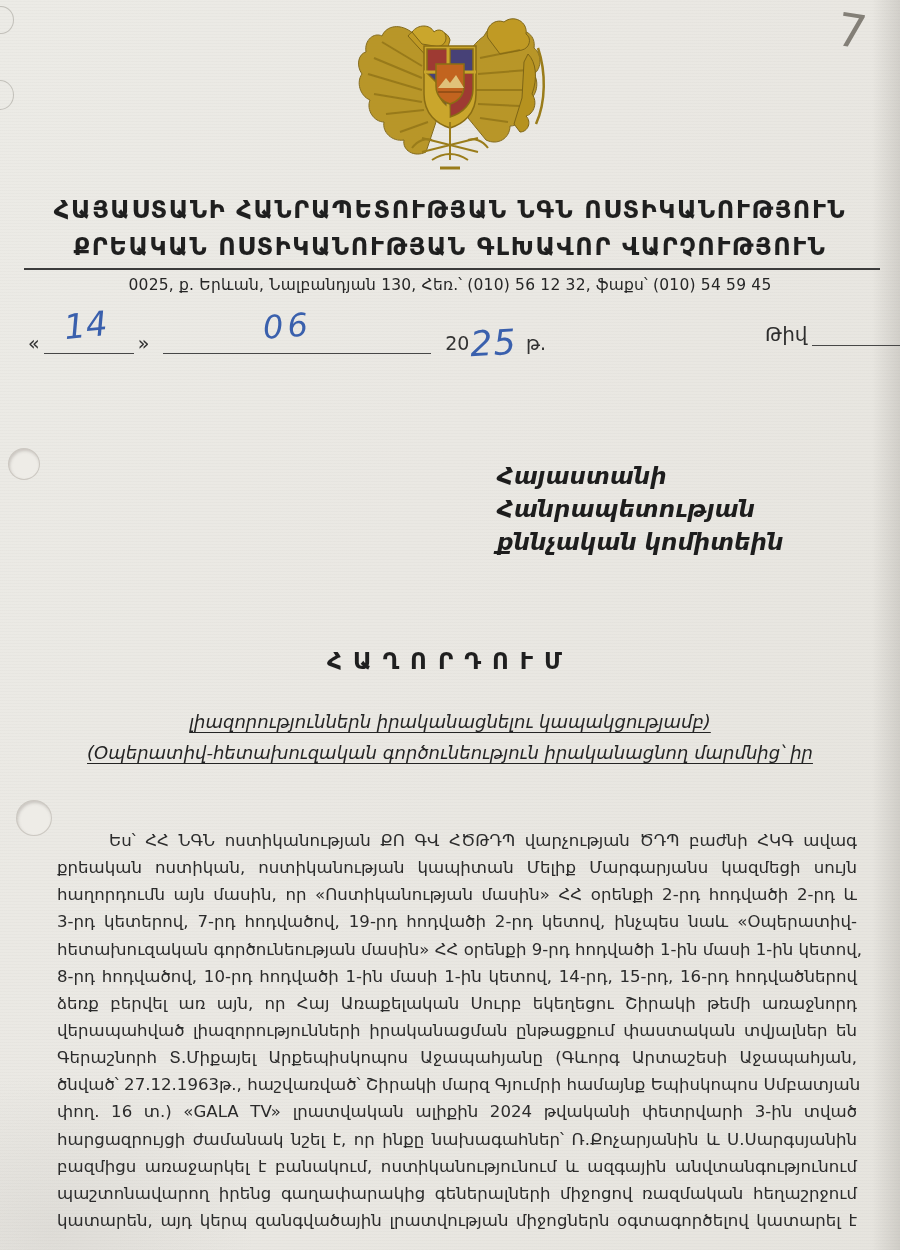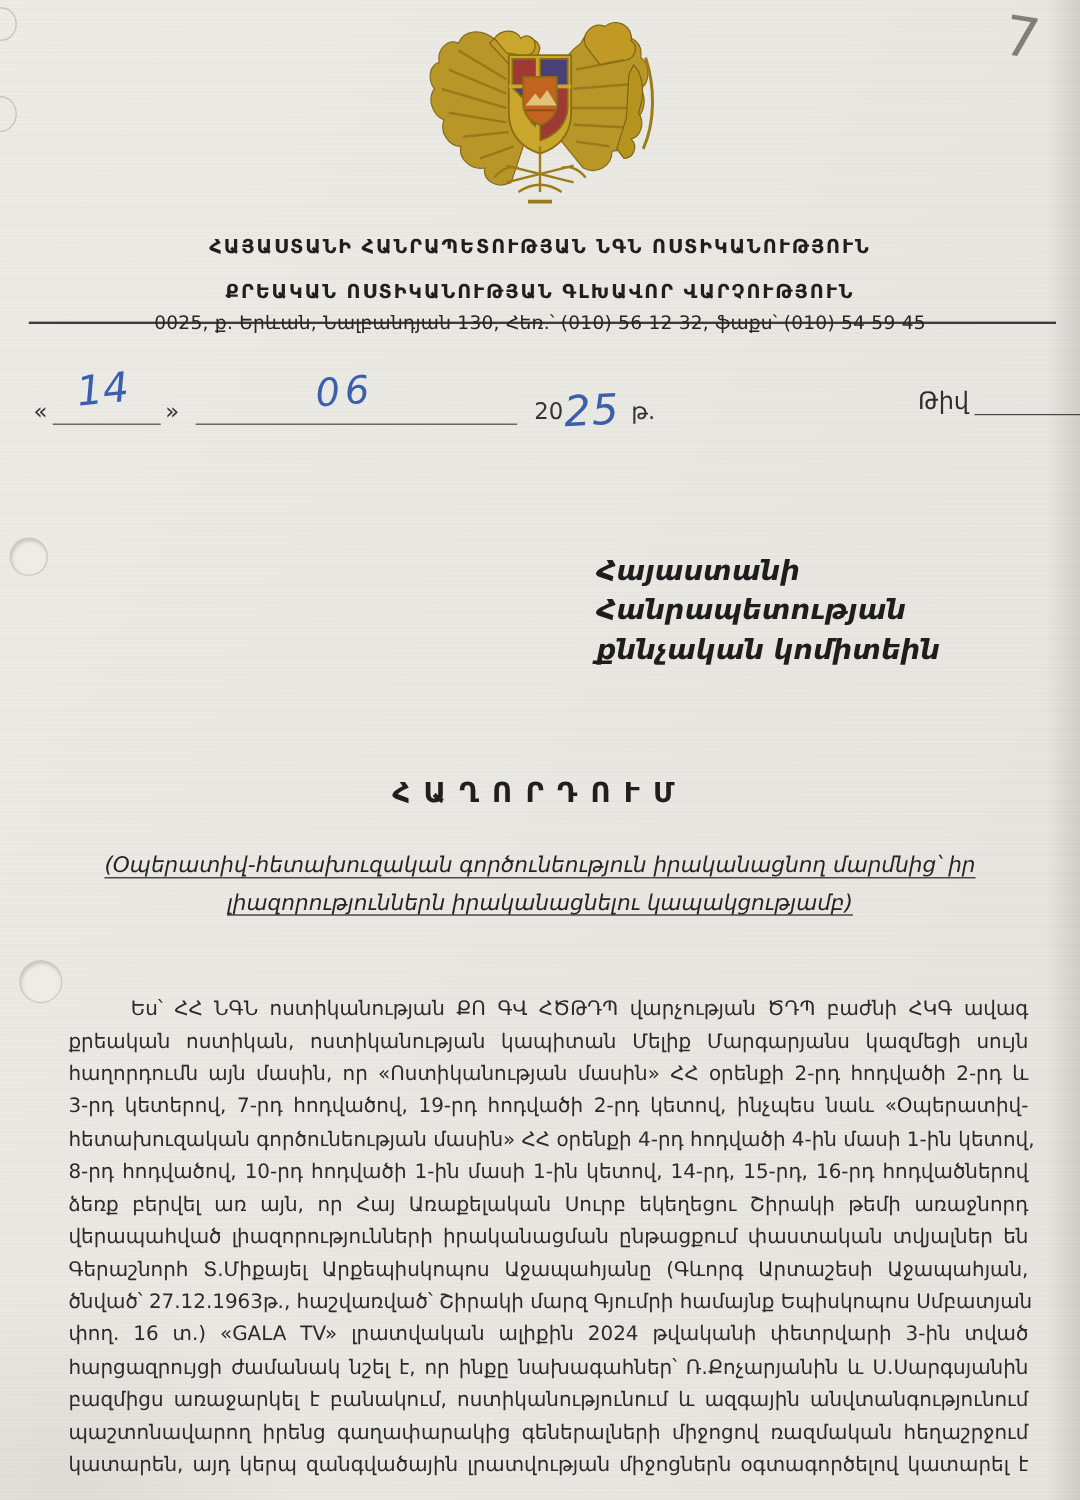--- a/index.html
+++ b/index.html
@@ -21,25 +21,25 @@
   .arc{position:absolute;border:1.5px solid rgba(100,95,86,0.30);border-radius:50%;background:transparent;}
   .arc.a1{left:-12px;top:6px;width:24px;height:26px;}
   .arc.a2{left:-14px;top:80px;width:26px;height:28px;}
 
   .corner-note{position:absolute;right:34px;top:4px;font-size:46px;font-weight:400;
     color:#837f77;transform:rotate(9deg);font-family:"DejaVu Sans", sans-serif;}
 
   .emblem{position:absolute;left:352px;top:2px;width:196px;height:174px;}
 
   .lh-line{position:absolute;left:0;width:100%;text-align:center;font-weight:700;
-    color:#1f1f1f;font-size:16px;letter-spacing:1.6px;white-space:nowrap;}
+    color:#1f1f1f;font-size:24px;letter-spacing:1.6px;white-space:nowrap;}
   .lh1{top:196px;}
   .lh2{top:233px;}
   .rule{position:absolute;left:24px;top:268px;width:856px;height:2px;background:#3c3c3c;}
-  .address{position:absolute;left:0;top:260px;width:100%;text-align:center;
+  .address{position:absolute;left:0;top:276px;width:100%;text-align:center;
     font-size:15.5px;color:#262626;letter-spacing:0.2px;}
 
   .date-row{position:absolute;left:28px;top:320px;display:flex;align-items:flex-end;
     font-size:19px;color:#333;height:34px;}
   .uline{display:inline-block;border-bottom:1.6px solid #474747;position:relative;height:26px;}
   .day-line{width:90px;margin:0 4px;}
   .month-line{width:268px;margin-left:14px;margin-right:14px;}
   .hand{position:absolute;color:#3a60ad;font-style:italic;font-weight:400;
     font-family:"DejaVu Sans", sans-serif;}
   .hand.day{left:20px;top:-22px;font-size:34px;transform:rotate(-6deg);}
@@ -140,30 +140,30 @@
   </div>
 
   <div class="addressee">
     <div>Հայաստանի Հանրապետության</div>
     <div>քննչական կոմիտեին</div>
   </div>
 
   <div class="doc-title">ՀԱՂՈՐԴՈՒՄ</div>
 
   <div class="subtitle">
+    <div>լիազորություններն իրականացնելու կապակցությամբ)</div>
     <div>(Օպերատիվ-հետախուզական գործունեություն իրականացնող մարմնից՝ իր</div>
-    <div>լիազորություններն իրականացնելու կապակցությամբ)</div>
   </div>
 
   <div class="body-text">
       <div class="body-line first">Ես՝ ՀՀ ՆԳՆ ոստիկանության ՔՈ ԳՎ ՀԾԹԴՊ վարչության ԾԴՊ բաժնի ՀԿԳ ավագ</div>
       <div class="body-line">քրեական ոստիկան, ոստիկանության կապիտան Մելիք Մարգարյանս կազմեցի սույն</div>
       <div class="body-line">հաղորդումն այն մասին, որ «Ոստիկանության մասին» ՀՀ օրենքի 2-րդ հոդվածի 2-րդ և</div>
       <div class="body-line">3-րդ կետերով, 7-րդ հոդվածով, 19-րդ հոդվածի 2-րդ կետով, ինչպես նաև «Օպերատիվ-</div>
-      <div class="body-line">հետախուզական գործունեության մասին» ՀՀ օրենքի 4-րդ հոդվածի 4-ին մասի 1-ին կետով,</div>
+      <div class="body-line">հետախուզական գործունեության մասին» ՀՀ օրենքի 9-րդ հոդվածի 1-ին մասի 1-ին կետով,</div>
       <div class="body-line">8-րդ հոդվածով, 10-րդ հոդվածի 1-ին մասի 1-ին կետով, 14-րդ, 15-րդ, 16-րդ հոդվածներով</div>
       <div class="body-line">ձեռք բերվել առ այն, որ Հայ Առաքելական Սուրբ եկեղեցու Շիրակի թեմի առաջնորդ</div>
       <div class="body-line">վերապահված լիազորությունների իրականացման ընթացքում փաստական տվյալներ են</div>
       <div class="body-line">Գերաշնորհ Տ.Միքայել Արքեպիսկոպոս Աջապահյանը (Գևորգ Արտաշեսի Աջապահյան,</div>
       <div class="body-line">ծնված՝ 27.12.1963թ., հաշվառված՝ Շիրակի մարզ Գյումրի համայնք Եպիսկոպոս Սմբատյան</div>
       <div class="body-line">փող. 16 տ.) «GALA TV» լրատվական ալիքին 2024 թվականի փետրվարի 3-ին տված</div>
       <div class="body-line">հարցազրույցի ժամանակ նշել է, որ ինքը նախագահներ՝ Ռ.Քոչարյանին և Ս.Սարգսյանին</div>
       <div class="body-line">բազմիցս առաջարկել է բանակում, ոստիկանությունում և ազգային անվտանգությունում</div>
       <div class="body-line">պաշտոնավարող իրենց գաղափարակից գեներալների միջոցով ռազմական հեղաշրջում</div>
       <div class="body-line">կատարեն, այդ կերպ զանգվածային լրատվության միջոցներն օգտագործելով կատարել է</div>

